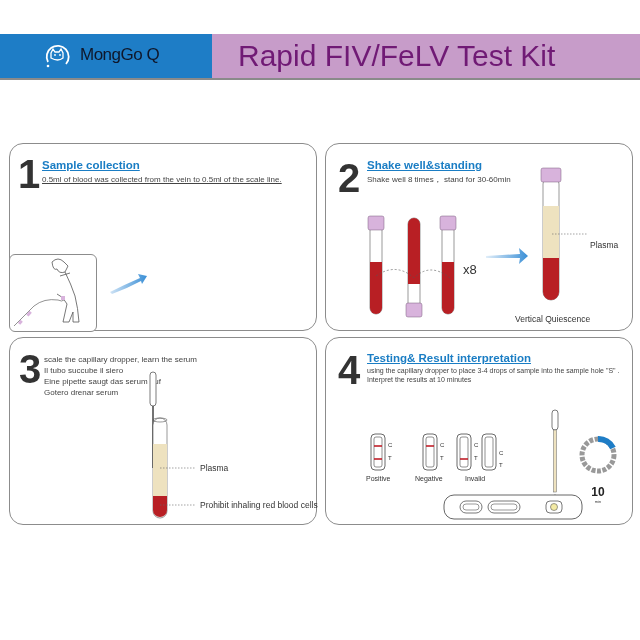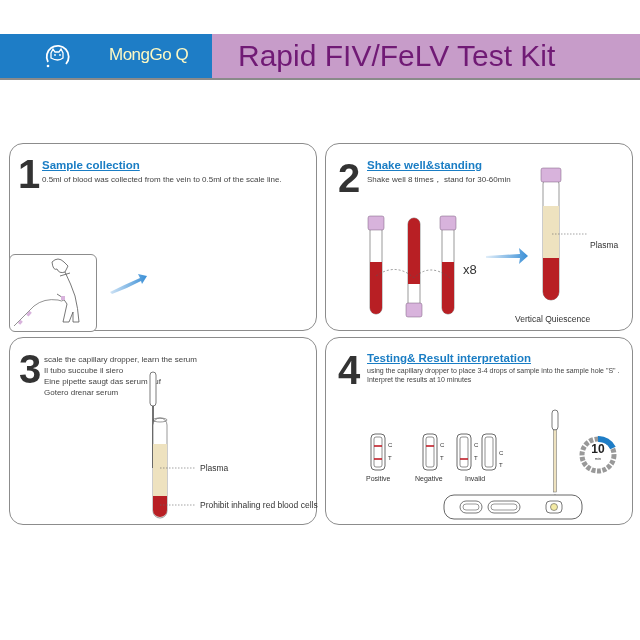--- a/index.html
+++ b/index.html
@@ -2,21 +2,21 @@
 <html><head>
 <meta charset="utf-8">
 <style>
   html,body{margin:0;padding:0;background:#fff;}
   body{width:640px;height:640px;position:relative;overflow:hidden;font-family:"Liberation Sans",sans-serif;color:#333;}
   .banner{position:absolute;left:0;top:34px;width:640px;height:44px;}
   .banner-left{position:absolute;left:0;top:0;width:212px;height:44px;background:#1e7dc6;}
   .banner-right{position:absolute;left:212px;top:0;width:428px;height:44px;background:#c79cc9;}
   .banner-line{position:absolute;left:0;top:44px;width:640px;height:2px;background:#8a8a8a;}
   .logo-icon{position:absolute;left:42px;top:6px;width:30px;height:30px;}
-  .logo-text{position:absolute;left:80px;top:11px;font-size:17px;color:#fef9c3;letter-spacing:-0.5px;margin-left:29px;}
+  .logo-text{position:absolute;left:80px;top:11px;font-size:17px;color:#0f172a;letter-spacing:-0.5px;}
   .title{position:absolute;left:238px;top:5px;font-size:30px;font-weight:normal;color:#701a75;white-space:nowrap;}
   .panel{position:absolute;border:1.5px solid #8c8c8c;border-radius:14px;background:#fff;}
   .step-num{position:absolute;font-size:40px;font-weight:bold;color:#333;line-height:40px;}
   .step-title{position:absolute;font-size:11.5px;font-weight:bold;color:#1a7dc4;white-space:nowrap;text-decoration:underline;}
   .step-desc{position:absolute;font-size:8px;color:#444;white-space:nowrap;line-height:11px;}
   .lbl{position:absolute;font-size:8.5px;color:#333;white-space:nowrap;}
   svg{position:absolute;overflow:visible;}
 </style>
 </head>
 <body>
@@ -34,21 +34,21 @@
   </div>
   <div class="banner-right">
     <div class="title" style="left:26px;">Rapid FIV/FeLV Test Kit</div>
   </div>
   <div class="banner-line"></div>
 </div>
 
 <div class="panel" style="left:9px;top:143px;width:306px;height:186px;">
   <div class="step-num" style="left:8px;top:10px;">1</div>
   <div class="step-title" style="left:32px;top:15px;">Sample collection</div>
-  <div class="step-desc" style="left:32px;top:30px;">0.5ml of blood was collected from the vein to 0.5ml of the scale line.</div>
+  <div class="step-desc" style="left:32px;top:30px;text-decoration:underline;">0.5ml of blood was collected from the vein to 0.5ml of the scale line.</div>
 
   <div style="position:absolute;left:-1px;top:110px;width:86px;height:76px;border:1.5px solid #8c8c8c;border-radius:6px;background:#fff;"></div>
   <svg style="left:0;top:110px;" width="86" height="76" viewBox="0 0 86 76">
     <path d="M42 8 q6-6 12 0 l4 4 l-3 6 q-6 2-8-3 q-4 2-5-7z" fill="none" stroke="#555" stroke-width="0.8"></path>
     <path d="M55 18 q6 12 10 24 q3 12 4 26 h-6 v-10 l-4 10 h-6 l4-18 q-4-8-10-10" fill="none" stroke="#555" stroke-width="0.8"></path>
     <path d="M50 22 l10-3" stroke="#555" stroke-width="0.8"></path>
     <path d="M4 72 L24 52 q10-8 24-6 q4 2 6 0" fill="none" stroke="#777" stroke-width="0.8"></path>
     <rect x="51" y="42" width="4" height="4" fill="#d8b3dc"></rect>
     <rect x="18" y="57" width="3" height="5" fill="#d8b3dc" transform="rotate(40 19 59)"></rect>
     <rect x="9" y="66" width="3" height="4" fill="#d8b3dc" transform="rotate(40 10 68)"></rect>
@@ -182,16 +182,16 @@
   <div class="lbl" style="left:114px;top:104px;font-size:6px;">C</div>
   <div class="lbl" style="left:114px;top:117px;font-size:6px;">T</div>
   <div class="lbl" style="left:148px;top:104px;font-size:6px;">C</div>
   <div class="lbl" style="left:148px;top:117px;font-size:6px;">T</div>
   <div class="lbl" style="left:173px;top:112px;font-size:6px;">C</div>
   <div class="lbl" style="left:173px;top:124px;font-size:6px;">T</div>
   <div class="lbl" style="left:40px;top:137px;font-size:7px;">Positive</div>
   <div class="lbl" style="left:89px;top:137px;font-size:7px;">Negative</div>
   <div class="lbl" style="left:139px;top:137px;font-size:7px;">Invalid</div>
   <div style="position:absolute;left:258px;top:105px;width:28px;text-align:center;">
-    <div style="font-size:12px;font-weight:bold;color:#222;line-height:13px;">10</div>
+    <div style="font-size:12px;font-weight:bold;color:#222;line-height:13px;margin-top:43px;">10</div>
     <div style="font-size:4px;color:#333;line-height:5px;">min</div>
   </div>
 </div>
 
 </body></html>

